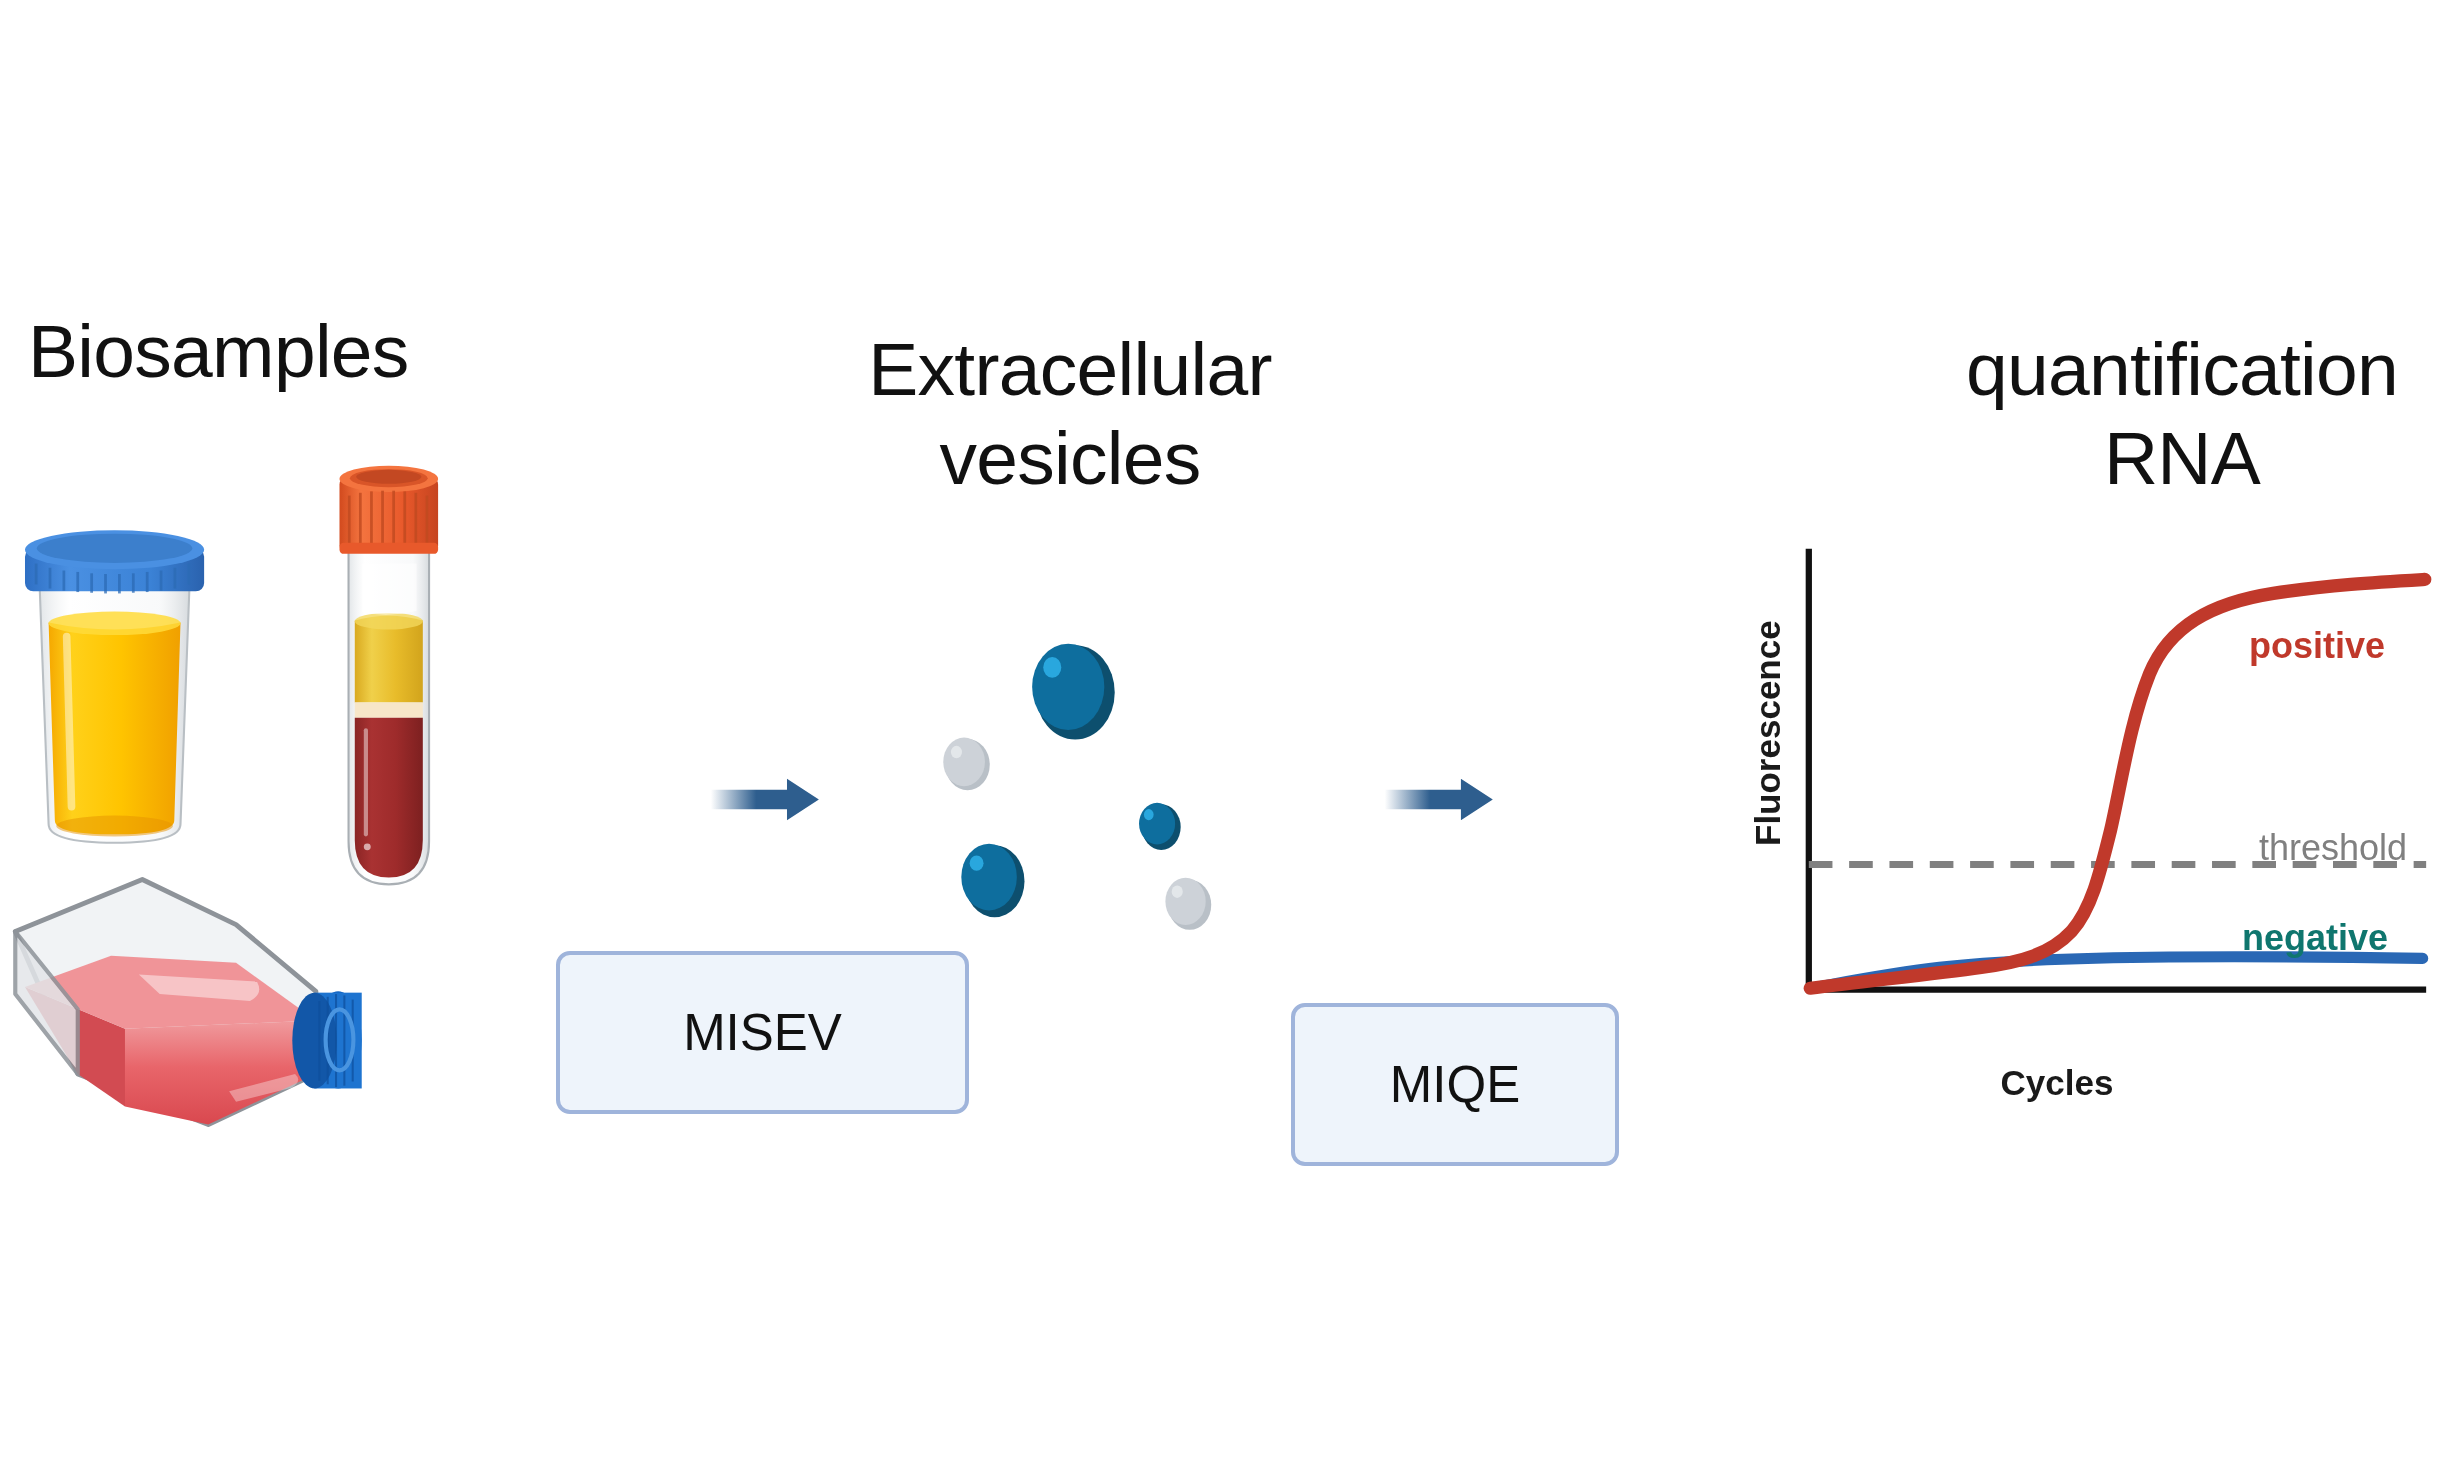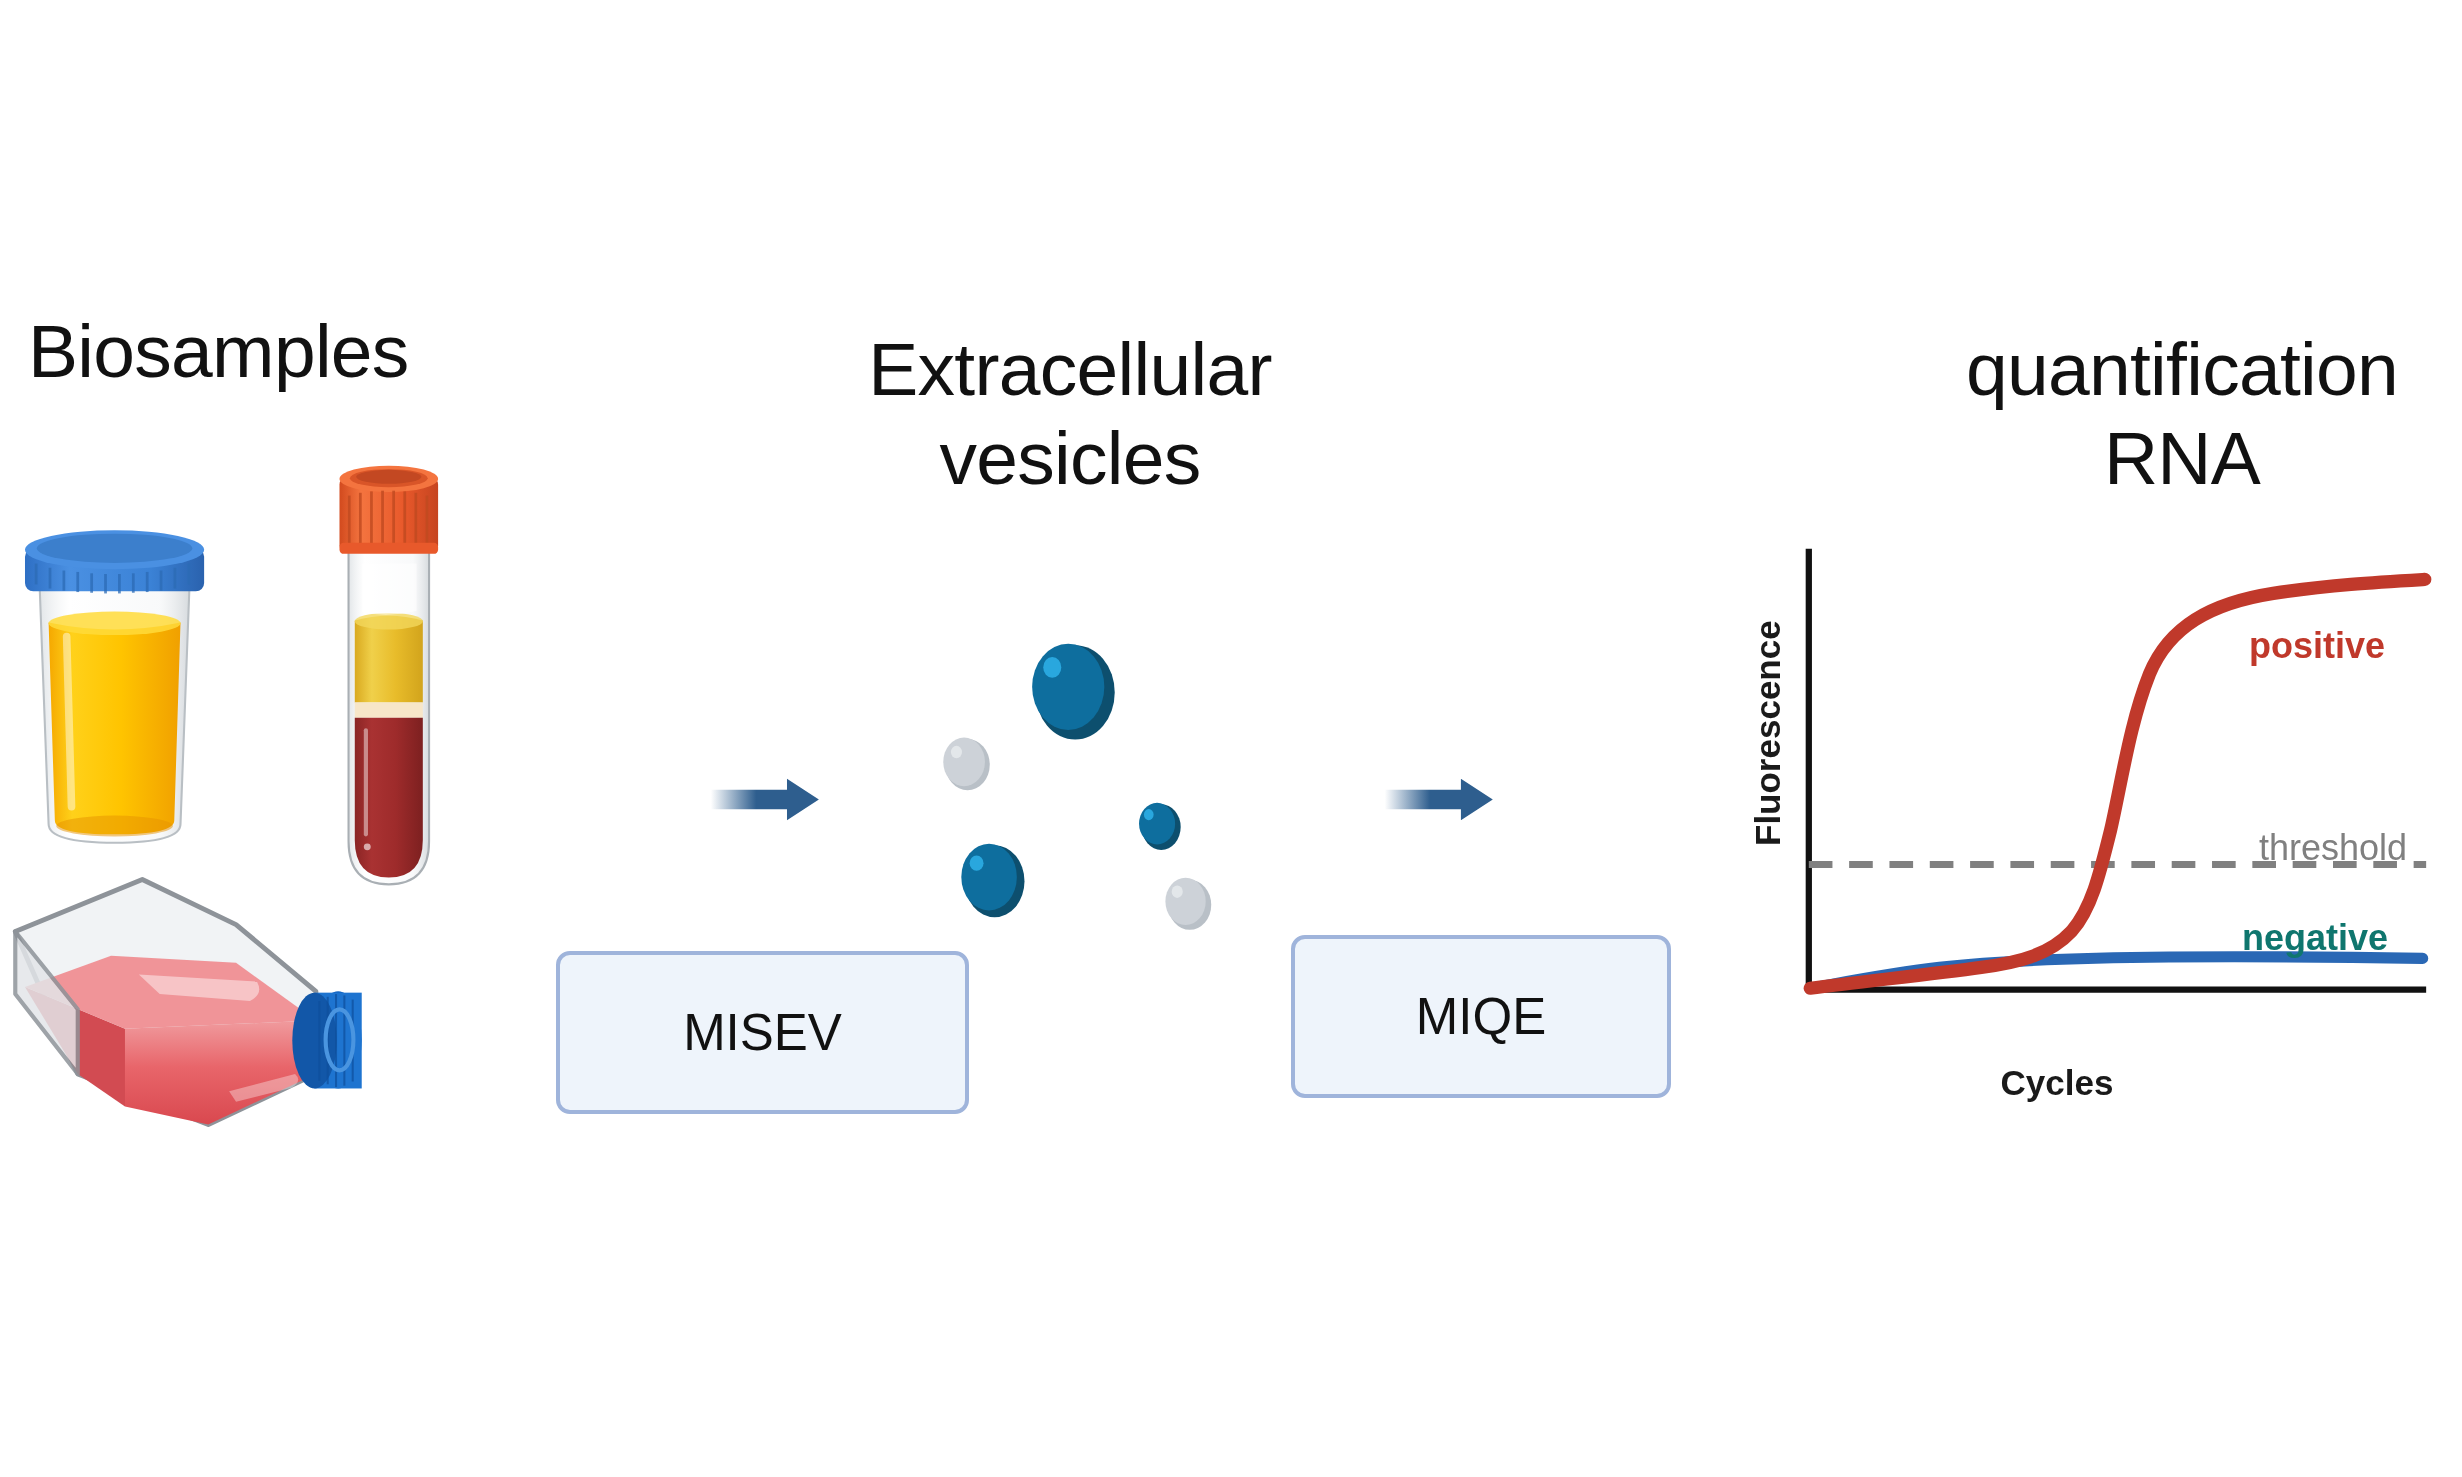--- a/index.html
+++ b/index.html
@@ -12,21 +12,21 @@
   #title-ev{left:820px;top:325px;width:500px;}
   #title-rna{left:1904px;top:325px;width:556px;}
 
   .artboard{position:absolute;}
 
   
   .std-box{position:absolute;display:flex;align-items:center;justify-content:center;
            border-radius:14px;border:4.9px solid #9fb4db;background:#eef4fb;
            font-size:51px;color:#111;box-sizing:border-box;}
   #box-misev{left:556px;top:951px;width:413px;height:163px;}
-  #box-miqe{left:1291px;top:935px;width:380px;height:163px;}
+  #box-miqe{left:1291px;top:1003px;width:328px;height:163px;}
 
   
   .arrow{position:absolute;height:97px;width:174px;}
 
   
   #chart{position:absolute;left:1724px;top:514px;width:739px;height:612px;}
   .axis-label{position:absolute;font-weight:bold;color:#1a1a1a;}
   #lbl-fluorescence{left:-60px;top:208px;width:208px;font-size:35px;
       transform:rotate(-90deg);transform-origin:center center;text-align:center;}
   #lbl-cycles{left:229px;top:549px;width:208px;font-size:35px;text-align:center;}

